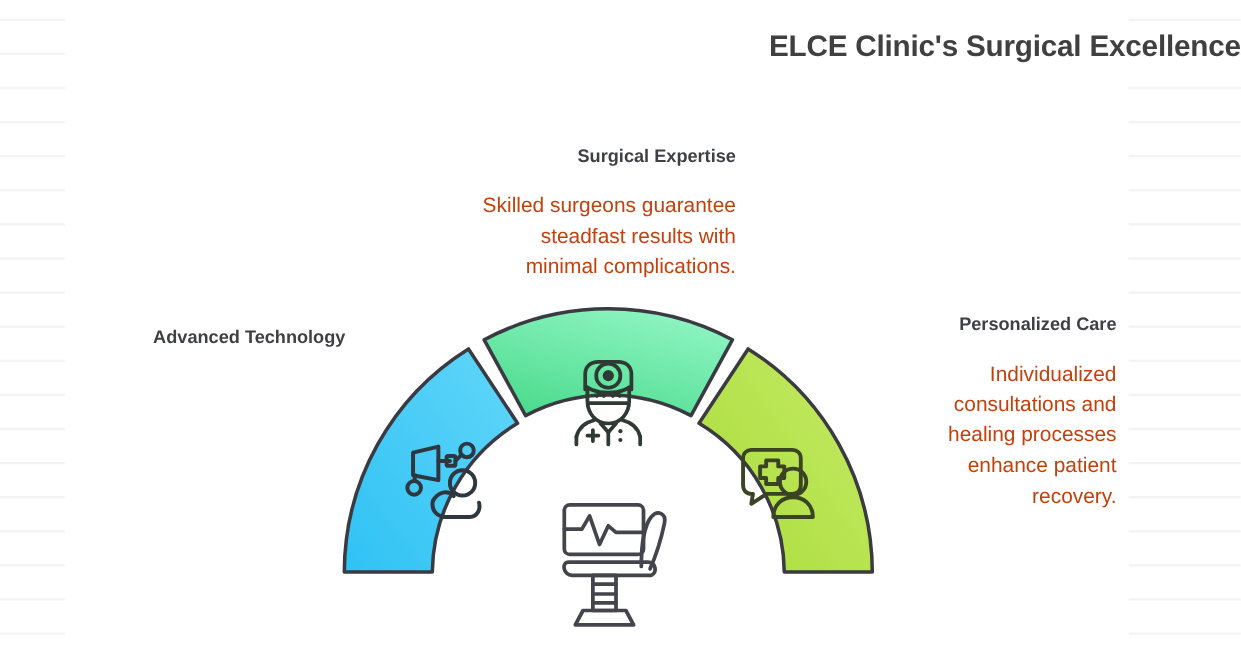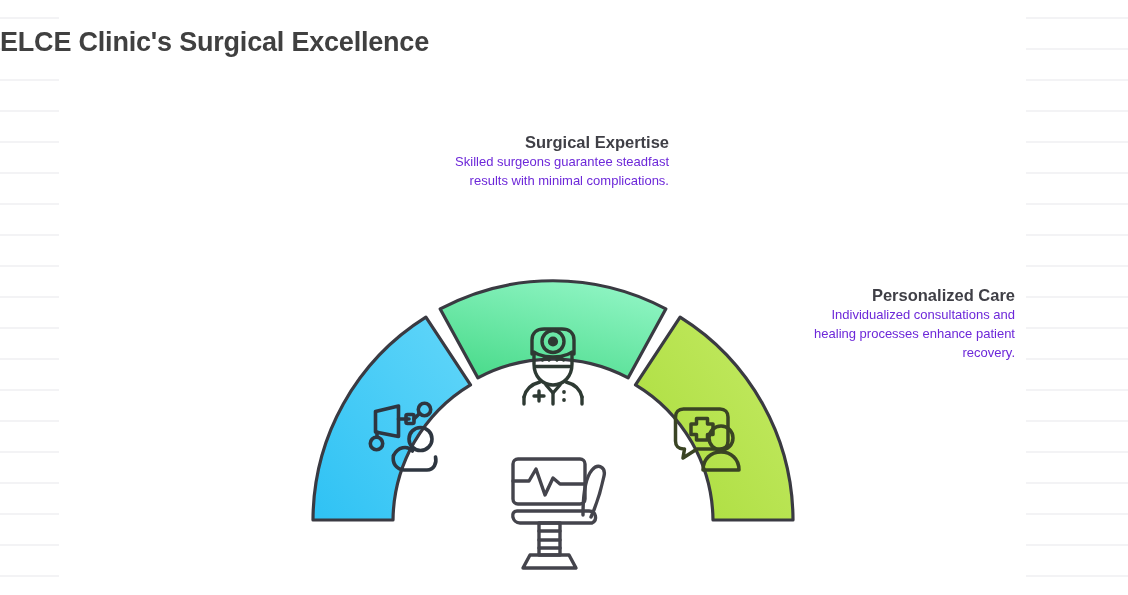--- a/index.html
+++ b/index.html
@@ -46,43 +46,44 @@
     width: 1128px; height: 595px;
     z-index: 1;
   }
 
   
   #page-title {
     position: absolute;
     left: 0;
     top: 27px;
     width: 1128px;
-    text-align: left;
+    text-align: right;
     font-size: 27px;
     font-weight: bold;
     color: #404040;
     letter-spacing: -0.2px;
     z-index: 3;
   }
 
   
   .label-block {
     position: absolute;
     text-align: right;
     z-index: 3;
   }
   .label-block .heading {
     font-size: 16.5px;
     font-weight: bold;
     color: #3f3f46;
     line-height: 1.2;
   }
   .label-block .body {
-    font-size: 13px;
-    color: #6d28d9;
+    margin-top: 21px;
+    font-size: 19px;
+    color: #c2410c;
     line-height: 1.46;
   }
 
   #block-top   { left: 437px; top: 133px; width: 232px; }
   #block-left  { left: 72px;  top: 298px; width: 242px; }
   #block-right { left: 812px; top: 286px; width: 203px; }
 </style>
 </head>
 <body>
 
@@ -257,18 +258,19 @@
 </div>
 
 <div id="page-title">ELCE Clinic's Surgical Excellence</div>
 
 <div class="label-block" id="block-top">
   <div class="heading">Surgical Expertise</div>
   <div class="body">Skilled surgeons guarantee steadfast results with minimal complications.</div>
 </div>
 
 <div class="label-block" id="block-left">
+  <div class="heading">Advanced Technology</div>
 </div>
 
 <div class="label-block" id="block-right">
   <div class="heading">Personalized Care</div>
   <div class="body">Individualized consultations and healing processes enhance patient recovery.</div>
 </div>
 
 </body></html>

